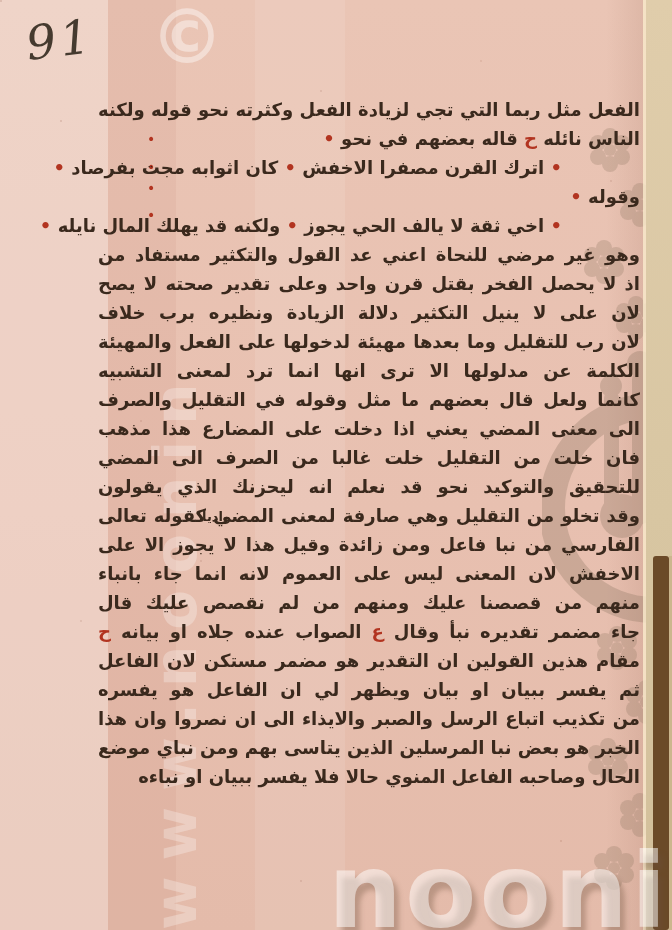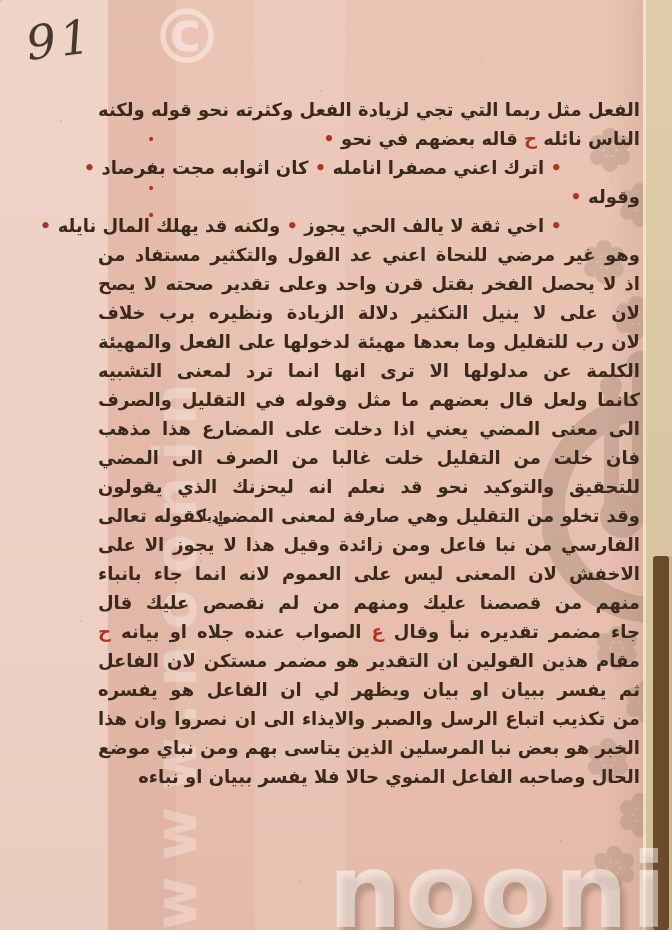--- a/index.html
+++ b/index.html
@@ -119,21 +119,21 @@
 <div class="margin-dots">
   <span>•</span>
   <span>•</span>
   <span>•</span>
   <span>•</span>
 </div>
 
 <div class="text-block" id="text-block">
     <div class="line full"><span>الفعل مثل ربما التي تجي لزيادة الفعل وكثرته نحو قوله ولكنه قد يهلك</span></div>
     <div class="line short"><span>الناس نائله </span><span class="seg-red">ح</span><span> قاله بعضهم في نحو </span><span class="seg-red">•</span></div>
-    <div class="line verse"><span class="seg-red">• </span><span>اترك اعني مصفرا انامله </span><span class="seg-red">• </span><span>كان اثوابه مجت بفرصاد </span><span class="seg-red">•</span></div>
+    <div class="line verse"><span class="seg-red">• </span><span>اترك القرن مصفرا الاخفش </span><span class="seg-red">• </span><span>كان اثوابه مجت بفرصاد </span><span class="seg-red">•</span></div>
     <div class="line short"><span>وقوله </span><span class="seg-red">•</span></div>
     <div class="line verse"><span class="seg-red">• </span><span>اخي ثقة لا يالف الحي يجوز </span><span class="seg-red">• </span><span>ولكنه قد يهلك المال نايله </span><span class="seg-red">•</span></div>
     <div class="line full"><span>وهو غير مرضي للنحاة اعني عد القول والتكثير مستفاد من السياق</span></div>
     <div class="line full"><span>اذ لا يحصل الفخر بقتل قرن واحد وعلى تقدير صحته لا يصح في الآية</span></div>
     <div class="line full"><span>لان على لا ينيل التكثير دلالة الزيادة ونظيره برب خلاف المشهور</span></div>
     <div class="line full"><span>لان رب للتقليل وما بعدها مهيئة لدخولها على الفعل والمهيئة لا تزيل</span></div>
     <div class="line full"><span>الكلمة عن مدلولها الا ترى انها انما ترد لمعنى التشبيه والترجي في</span></div>
     <div class="line full"><span>كانما ولعل قال بعضهم ما مثل وقوله في التقليل والصرف</span></div>
     <div class="line full"><span>الى معنى المضي يعني اذا دخلت على المضارع هذا مذهب سيبويه</span></div>
     <div class="line full"><span>فان خلت من التقليل خلت غالبا من الصرف الى المضي ويكون حينئذ</span></div>

